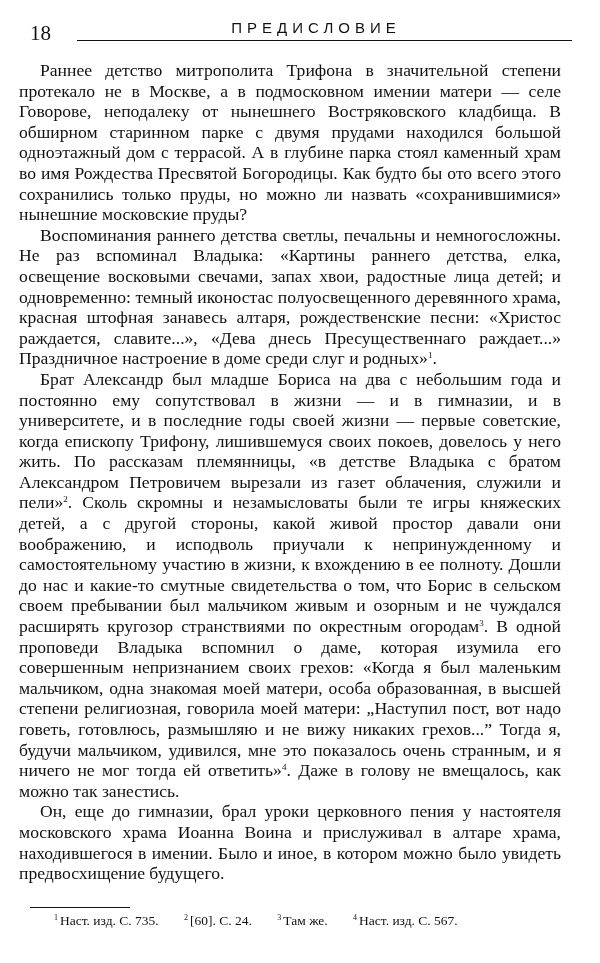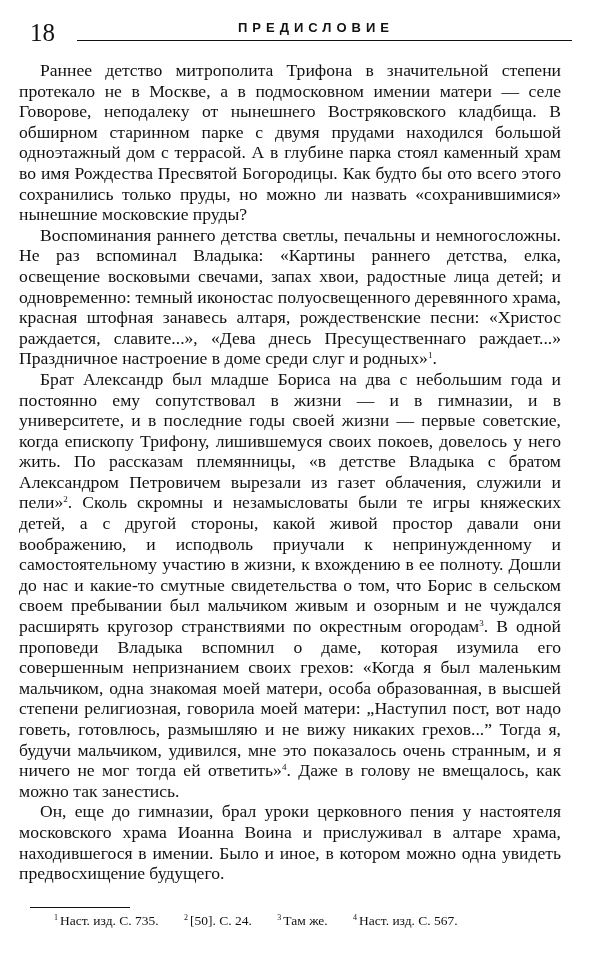--- a/index.html
+++ b/index.html
@@ -1,21 +1,21 @@
 <!DOCTYPE html>
 <html><head>
   <meta charset="utf-8">
   <style>
     html, body { margin: 0; padding: 0; background: #ffffff; }
     body { width: 600px; height: 963px; position: relative; overflow: hidden; color: #111; }
     .page { position: absolute; left: 0; top: 0; width: 600px; height: 963px; }
     .running-head { position: absolute; left: 30px; top: 18px; width: 542px; height: 30px; }
-    .page-num { position: absolute; left: 0; top: 0; font-family: "Liberation Serif", serif; font-size: 25px; line-height: 30px; }
+    .page-num { position: absolute; left: 0; top: 0; font-family: "Liberation Serif", serif; font-size: 21px; line-height: 30px; }
     .head-rule { position: absolute; left: 47px; right: 0; top: 22px; border-top: 1.5px solid #111; }
-    .head-title { position: absolute; left: 30px; right: 0; top: 2px; text-align: center; font-family: "Liberation Sans", sans-serif; font-size: 13px; letter-spacing: 5px; line-height: 16px; font-weight: bold; }
+    .head-title { position: absolute; left: 30px; right: 0; top: 2px; text-align: center; font-family: "Liberation Sans", sans-serif; font-size: 15px; letter-spacing: 5px; line-height: 16px; font-weight: normal; }
     .body-text { position: absolute; left: 19px; top: 60px; width: 542px; font-family: Liberation Serif, serif; font-size: 17.6px; line-height: 20.6px; text-align: justify; }
     .body-text p { margin: 0; text-indent: 21px; }
     sup { font-size: 9px; line-height: 0; vertical-align: 6px; }
     .fn-rule { position: absolute; left: 30px; top: 907px; width: 100px; border-top: 1px solid #111; }
     .footnotes { position: absolute; left: 54px; top: 912px; font-family: "Liberation Serif", serif; font-size: 13.5px; line-height: 18px; white-space: nowrap; }
     .fn { display: inline-block; margin-right: 22px; }
     .fn sup { font-size: 8px; vertical-align: 5px; margin-right: 2px; }
   </style>
 </head>
 <body>
@@ -25,24 +25,24 @@
   <div class="running-head">
     <span class="page-num">18</span>
     <div class="head-title">ПРЕДИСЛОВИЕ</div>
     <div class="head-rule"></div>
   </div>
 
   <div class="body-text">
     <p><span>Раннее детство митрополита Трифона в значительной степени протекало не в Москве, а в подмосковном имении матери — селе Говорове, неподалеку от нынешнего Востряковского кладбища. В обширном старинном парке с двумя прудами находился большой одноэтажный дом с террасой. А в глубине парка стоял каменный храм во имя Рождества Пресвятой Богородицы. Как будто бы ото всего этого сохранились только пруды, но можно ли назвать «сохранившимися» нынешние московские пруды?</span></p>
     <p><span>Воспоминания раннего детства светлы, печальны и немногосложны. Не раз вспоминал Владыка: «Картины раннего детства, елка, освещение восковыми свечами, запах хвои, радостные лица детей; и одновременно: темный иконостас полуосвещенного деревянного храма, красная штофная занавесь алтаря, рождественские песни: «Христос раждается, славите...», «Дева днесь Пресущественнаго раждает...» Праздничное настроение в доме среди слуг и родных»</span><sup>1</sup><span>.</span></p>
     <p><span>Брат Александр был младше Бориса на два с небольшим года и постоянно ему сопутствовал в жизни — и в гимназии, и в университете, и в последние годы своей жизни — первые советские, когда епископу Трифону, лишившемуся своих покоев, довелось у него жить. По рассказам племянницы, «в детстве Владыка с братом Александром Петровичем вырезали из газет облачения, служили и пели»</span><sup>2</sup><span>. Сколь скромны и незамысловаты были те игры княжеских детей, а с другой стороны, какой живой простор давали они воображению, и исподволь приучали к непринужденному и самостоятельному участию в жизни, к вхождению в ее полноту. Дошли до нас и какие-то смутные свидетельства о том, что Борис в сельском своем пребывании был мальчиком живым и озорным и не чуждался расширять кругозор странствиями по окрестным огородам</span><sup>3</sup><span>. В одной проповеди Владыка вспомнил о даме, которая изумила его совершенным непризнанием своих грехов: «Когда я был маленьким мальчиком, одна знакомая моей матери, особа образованная, в высшей степени религиозная, говорила моей матери: „Наступил пост, вот надо говеть, готовлюсь, размышляю и не вижу никаких грехов...” Тогда я, будучи мальчиком, удивился, мне это показалось очень странным, и я ничего не мог тогда ей ответить»</span><sup>4</sup><span>. Даже в голову не вмещалось, как можно так занестись.</span></p>
-    <p><span>Он, еще до гимназии, брал уроки церковного пения у настоятеля московского храма Иоанна Воина и прислуживал в алтаре храма, находившегося в имении. Было и иное, в котором можно одна увидеть предвосхищение будущего.</span></p>
+    <p><span>Он, еще до гимназии, брал уроки церковного пения у настоятеля московского храма Иоанна Воина и прислуживал в алтаре храма, находившегося в имении. Было и иное, в котором можно было увидеть предвосхищение будущего.</span></p>
   </div>
 
   <div class="fn-rule"></div>
   <div class="footnotes">
     <span class="fn"><sup>1</sup><span>Наст. изд. С. 735.</span></span>
-    <span class="fn"><sup>2</sup><span>[50]. С. 24.</span></span>
+    <span class="fn"><sup>2</sup><span>[60]. С. 24.</span></span>
     <span class="fn"><sup>3</sup><span>Там же.</span></span>
     <span class="fn"><sup>4</sup><span>Наст. изд. С. 567.</span></span>
   </div>
 
 </div>
 
 </body></html>

